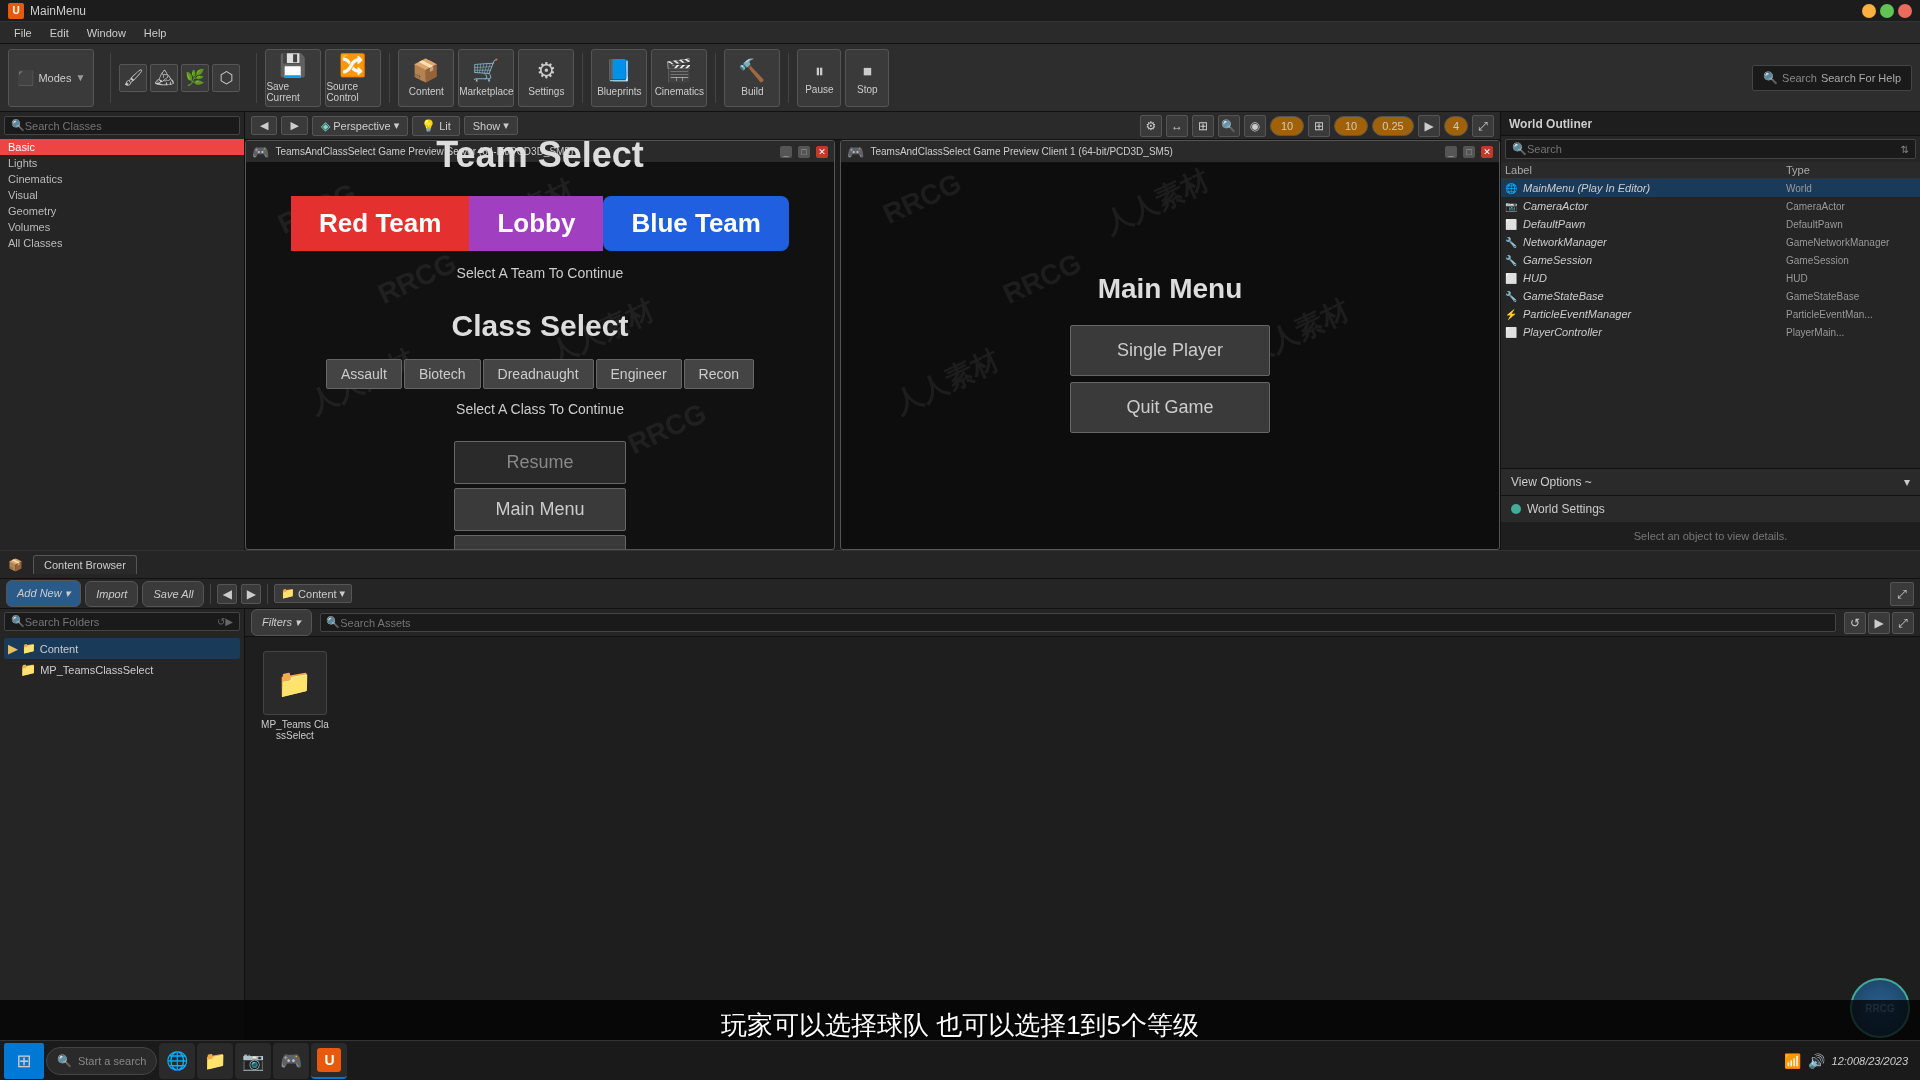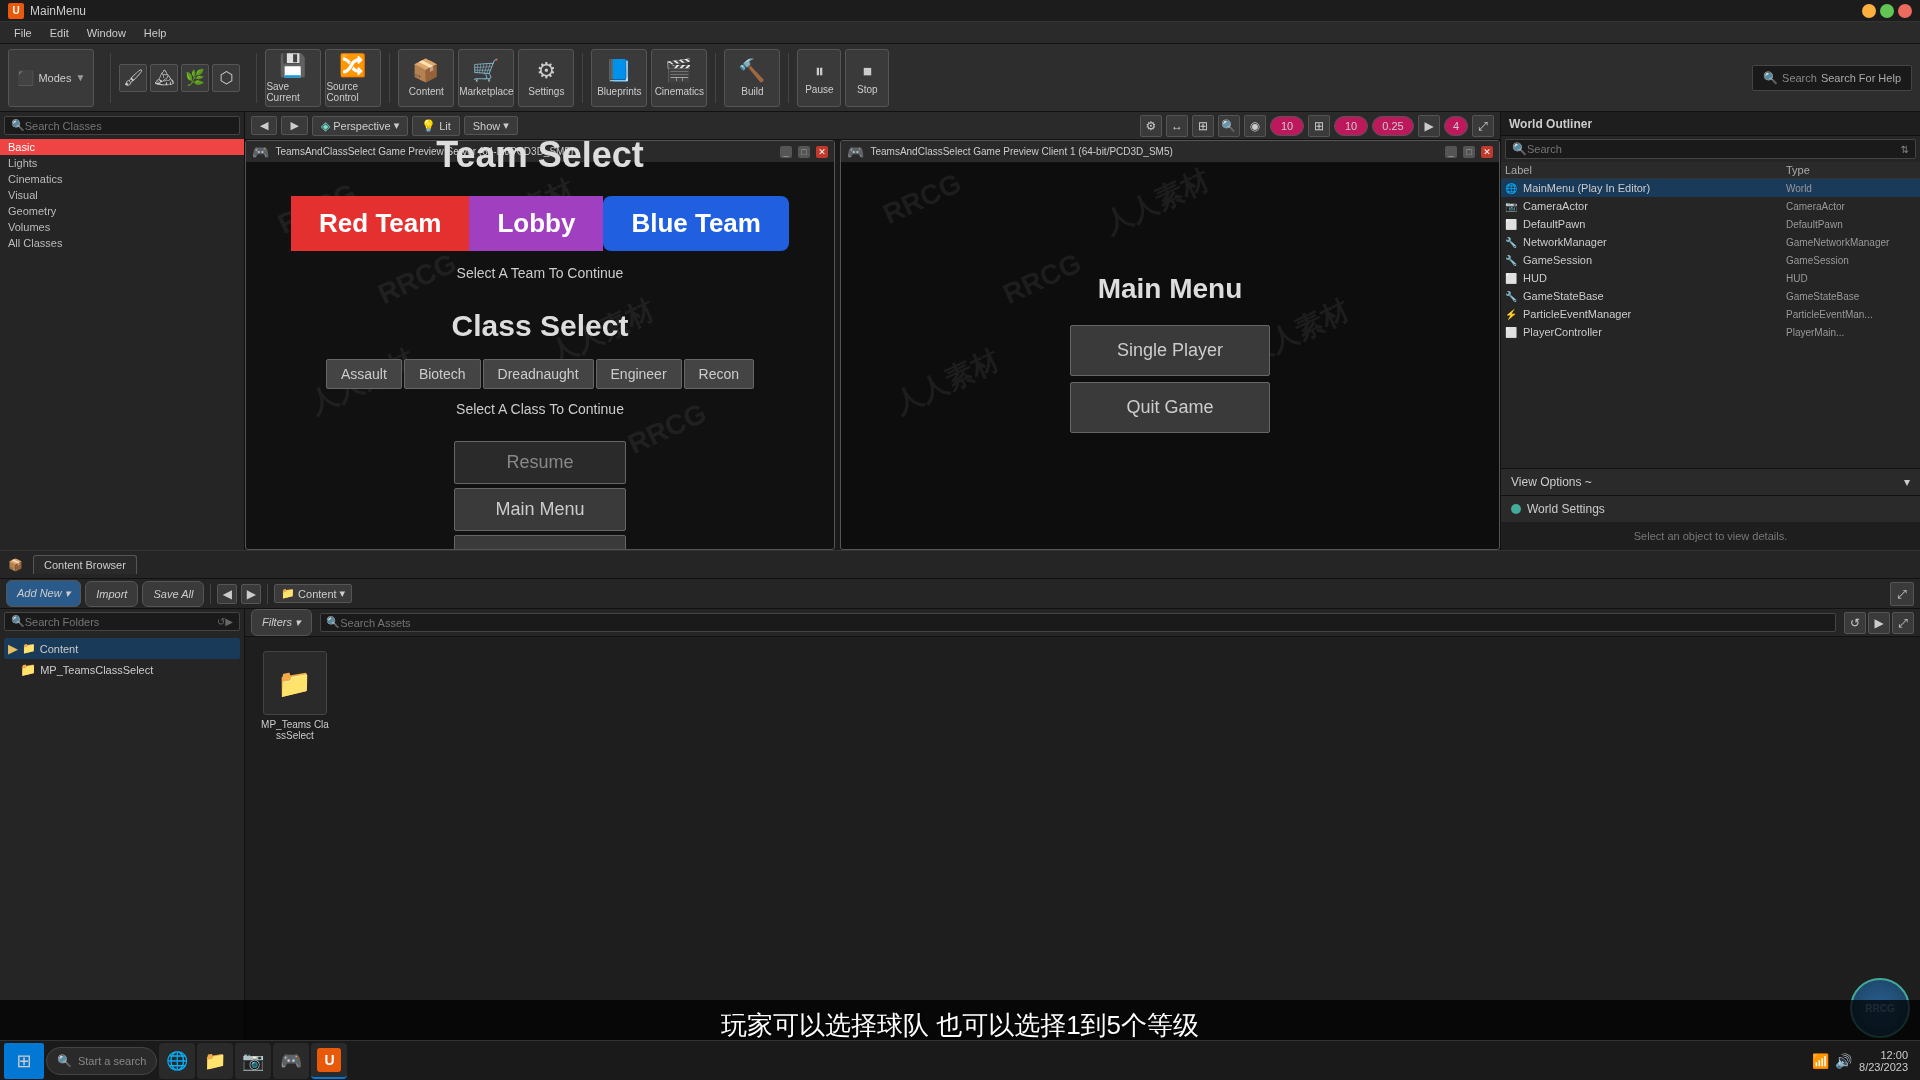--- a/index.html
+++ b/index.html
@@ -180,21 +180,21 @@
     .view-bar-icon-btn {
       width: 22px; height: 22px;
       background: #3a3a3a;
       border: 1px solid #555;
       border-radius: 2px;
       display: flex; align-items: center; justify-content: center;
       cursor: pointer; color: #ccc; font-size: 12px;
     }
     .view-num-field {
       width: 34px; height: 20px;
-      background: #be185d;
+      background: #a16207;
       border: 1px solid #555;
       color: #ccc; font-size: 11px;
       text-align: center; border-radius: 10px;
     }
     .preview-title-bar {
       height: 22px;
       background: #2a2a2a;
       display: flex;
       align-items: center;
       padding: 0 6px;
@@ -360,21 +360,21 @@
       cursor: pointer;
       min-height: 18px;
     }
     .outliner-row.selected { background: #1a3a5a; }
     .outliner-row .row-icon {
       width: 14px; height: 14px;
       margin-right: 4px;
       display: flex; align-items: center; justify-content: center;
       font-size: 10px;
     }
-    .outliner-row .row-label { flex: 1; font-size: 11px; }
+    .outliner-row .row-label { flex: 1; font-size: 11px; font-style: italic; }
     .outliner-row .row-type { width: 130px; font-size: 10px; color: #999; }
     .panel-action-btn {
       display: flex; align-items: center;
       padding: 6px 10px;
       background: #2a2a2a;
       border-top: 1px solid #111;
       cursor: pointer;
       font-size: 12px;
       color: #ccc;
       gap: 6px;
@@ -586,22 +586,22 @@
     .taskbar-app.active {
       border-bottom: 2px solid #0078d4;
     }
     .taskbar-right {
       margin-left: auto;
       display: flex; align-items: center; gap: 6px;
       padding-right: 8px;
       font-size: 11px; color: #ccc;
     }
     .taskbar-time {
-      display: flex; flex-direction: column; align-items: flex-end;
-      font-size: 11px; color: #ccc;
+      display: flex; flex-direction: row; align-items: flex-end;
+      font-size: 11px; color: #ccc; font-style: italic;
     }
 
     
     .sep-v { width: 1px; height: 20px; background: #444; margin: 0 2px; }
 
     
     .wm-text {
       position: absolute;
       font-size: 28px;
       font-weight: bold;

